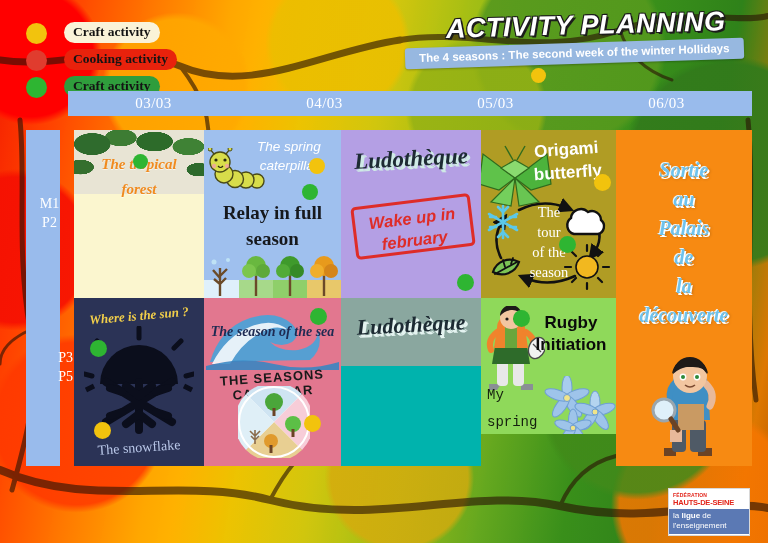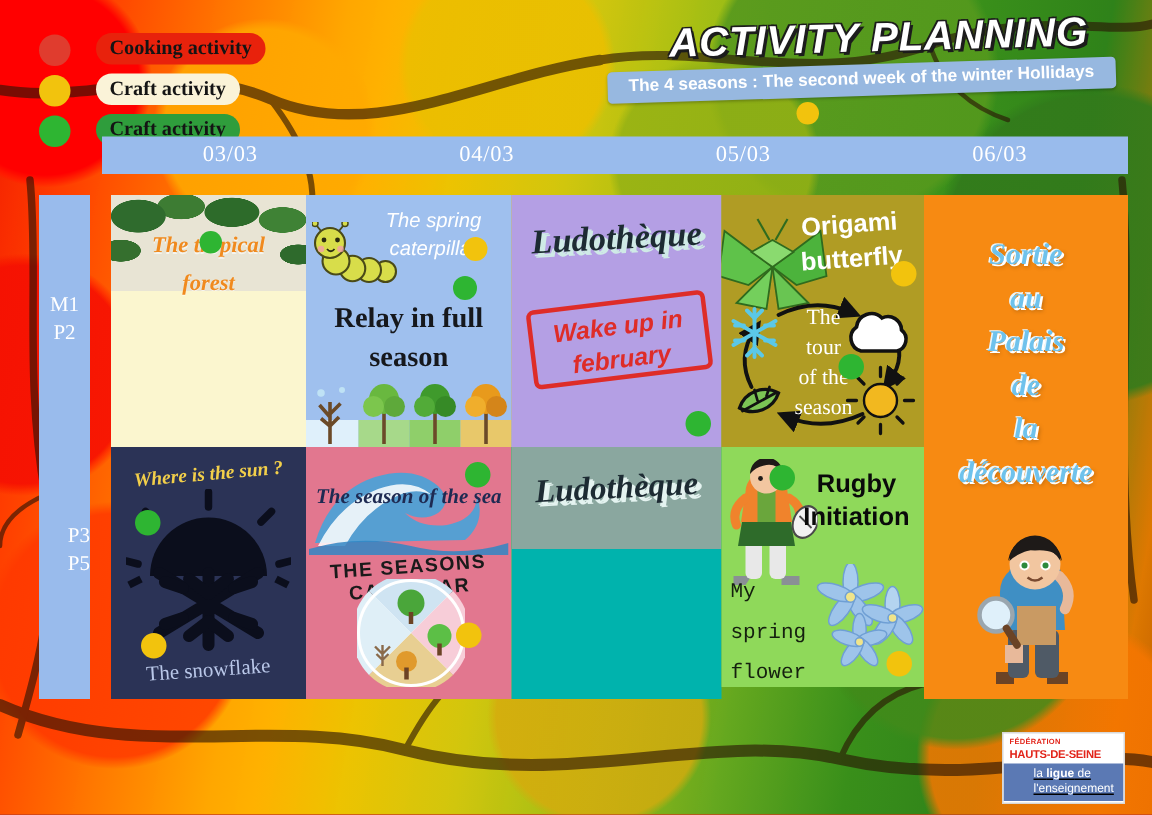--- a/index.html
+++ b/index.html
@@ -90,21 +90,21 @@
 
   
   #grid-frame {
     position: absolute; left: 26px; top: 130px; width: 726px; height: 336px;
   }
   #rowlabels {
     position: absolute; left: 0; top: 0; width: 34px; height: 336px;
     background: #99bbec;
   }
   .rowlabel {
-    position: absolute; left: 0; width: 34px; text-align: center;
+    position: absolute; left: 0; width: 47px; text-align: center;
     font-family: "Liberation Serif", serif; font-size: 14px; color: #ffffff;
     line-height: 19px;
   }
   #rowlabel-0 { top: 64px; }
   #rowlabel-1 { top: 218px; text-align: right; }
 
   #cells { position: absolute; left: 48px; top: 0; width: 678px; height: 336px; }
   .cell { position: absolute; overflow: hidden; }
 
   
@@ -224,42 +224,42 @@
   #c-ludo2 { left: 267px; top: 168px; width: 140px; height: 168px; background: #00b3ad; }
   #c-ludo2 .topband { position: absolute; left: 0; top: 0; width: 140px; height: 68px; background: #8aa79f; }
   #t-ludo2 {
     position: absolute; left: 2px; top: 14px; width: 136px; text-align: center;
     font-family: "Liberation Serif", serif; font-style: italic; font-weight: 700;
     font-size: 22px; color: #1d2b33;
     text-shadow: 2px 2px 0 #e4f3f0, 3px 3px 0 #e4f3f0;
     transform: rotate(-3deg);
   }
 
-  #c-rugby { left: 407px; top: 168px; width: 135px; height: 160px; background: #8fd95a; }
+  #c-rugby { left: 407px; top: 168px; width: 135px; height: 136px; background: #8fd95a; }
   #t-rugby {
     position: absolute; left: 46px; top: 14px; width: 88px; text-align: center;
     font-family: "Liberation Sans", sans-serif; font-weight: 700;
     font-size: 17px; color: #0a0a0a; line-height: 22px;
   }
   #t-flower {
     position: absolute; left: 6px; top: 84px; width: 92px;
     font-family: "Liberation Mono", monospace; font-size: 14px; color: #15200f;
     line-height: 27px; text-align: left;
   }
   #dot-rugby-g { position: absolute; left: 32px; top: 12px; width: 17px; height: 17px; border-radius: 50%; background: #2eb532; }
   #dot-rugby-y { position: absolute; left: 110px; top: 136px; width: 17px; height: 17px; border-radius: 50%; background: #f2c30d; }
 
   
   #logo {
     position: absolute; left: 668px; top: 488px; width: 82px; height: 48px;
     background: #ffffff; border: 1px solid #d8d8d8; overflow: hidden;
   }
   #logo .l1 { font-family: "Liberation Sans", sans-serif; font-size: 5px; font-weight: 700; color: #e2241a; padding: 3px 0 0 4px; letter-spacing: .2px; }
   #logo .l2 { font-family: "Liberation Sans", sans-serif; font-size: 7.5px; font-weight: 700; color: #e2241a; padding: 0 0 0 4px; letter-spacing: -.2px; }
-  #logo .band { margin-top: 2px; background: #5b79b4; padding: 2px 4px 3px 20px; text-decoration: underline; }
+  #logo .band { margin-top: 2px; background: #5b79b4; padding: 2px 4px 3px 4px; }
   #logo .l3 { font-family: "Liberation Sans", sans-serif; font-size: 8px; color: #ffffff; line-height: 10px; }
   #logo .l3 b { font-weight: 700; }
   #logo .l4 { font-family: "Liberation Serif", serif; font-size: 5px; font-style: italic; color: #5b79b4; padding: 2px 0 0 4px; }
 </style>
 </head>
 <body>
 
 <div id="bg"></div>
 <svg id="branches" width="768" height="543" viewBox="0 0 768 543">
   <g stroke="#2a1405" fill="none" opacity="0.62" stroke-linecap="round">
@@ -270,27 +270,27 @@
     <path d="M0 470 C 90 510, 180 476, 270 500 C 380 528, 470 486, 560 506 C 650 526, 720 498, 768 508" stroke-width="8"></path>
     <path d="M270 500 C 286 470, 300 452, 322 442" stroke-width="4"></path>
     <path d="M560 506 C 572 478, 592 462, 616 456" stroke-width="4"></path>
     <path d="M20 120 C 26 180, 16 250, 30 330 C 40 392, 26 440, 12 490" stroke-width="5"></path>
     <path d="M30 330 C 8 340, 0 352, 0 364" stroke-width="3"></path>
     <path d="M748 120 C 756 200, 742 300, 756 400" stroke-width="5"></path>
   </g>
 </svg>
 
 <div id="legend">
+  <div class="legend-row lg0">
+    <span class="legend-dot"></span>
+    <span class="legend-label">Craft activity</span>
+  </div>
   <div class="legend-row lg1">
     <span class="legend-dot"></span>
     <span class="legend-label">Cooking activity</span>
-  </div>
-  <div class="legend-row lg0">
-    <span class="legend-dot"></span>
-    <span class="legend-label">Craft activity</span>
   </div>
   <div class="legend-row lg2">
     <span class="legend-dot"></span>
     <span class="legend-label">Craft activity</span>
   </div>
 </div>
 
 <div id="title">ACTIVITY PLANNING</div>
 <div id="subtitle">The 4 seasons : The second week of the winter Hollidays</div>
 <div id="title-dot"></div>

